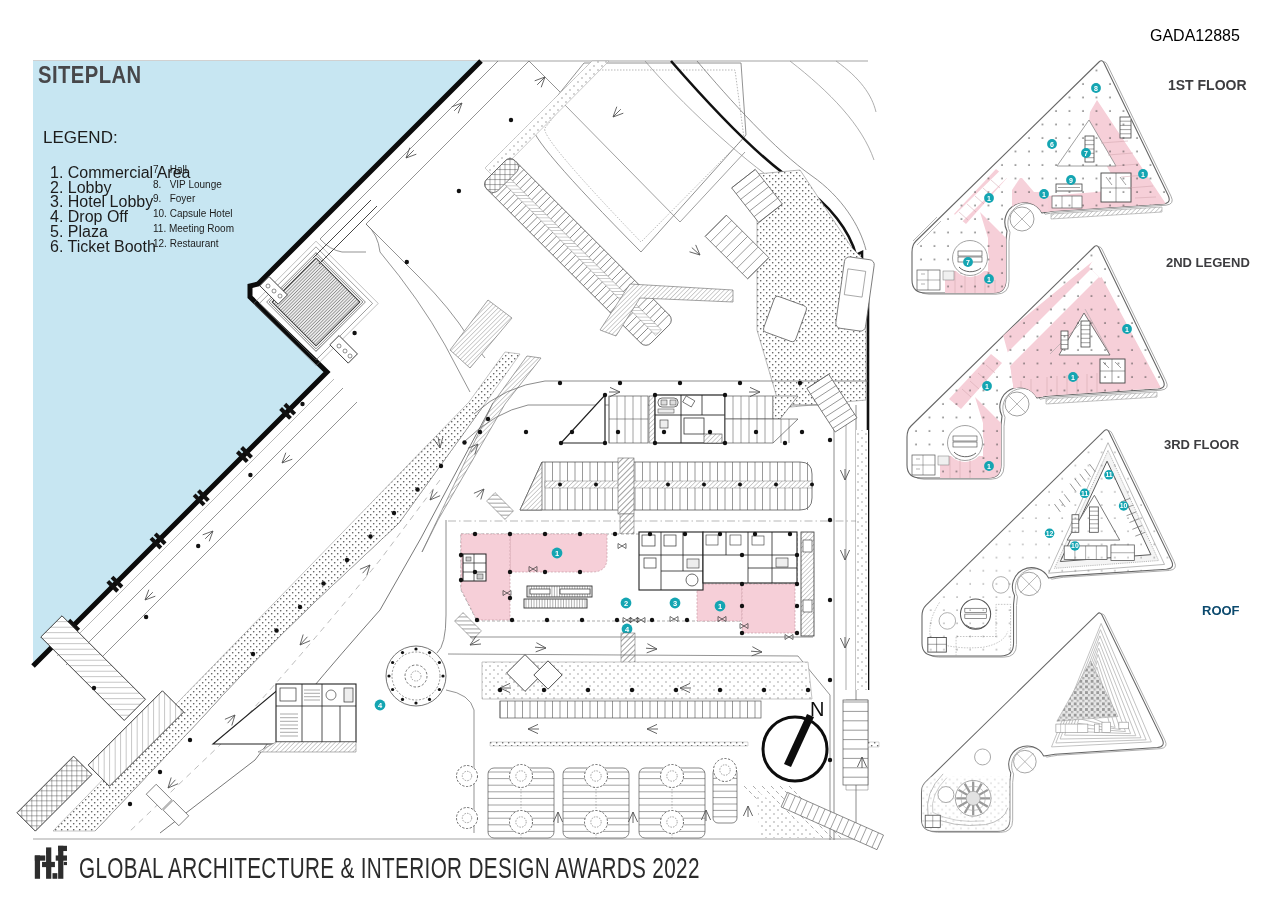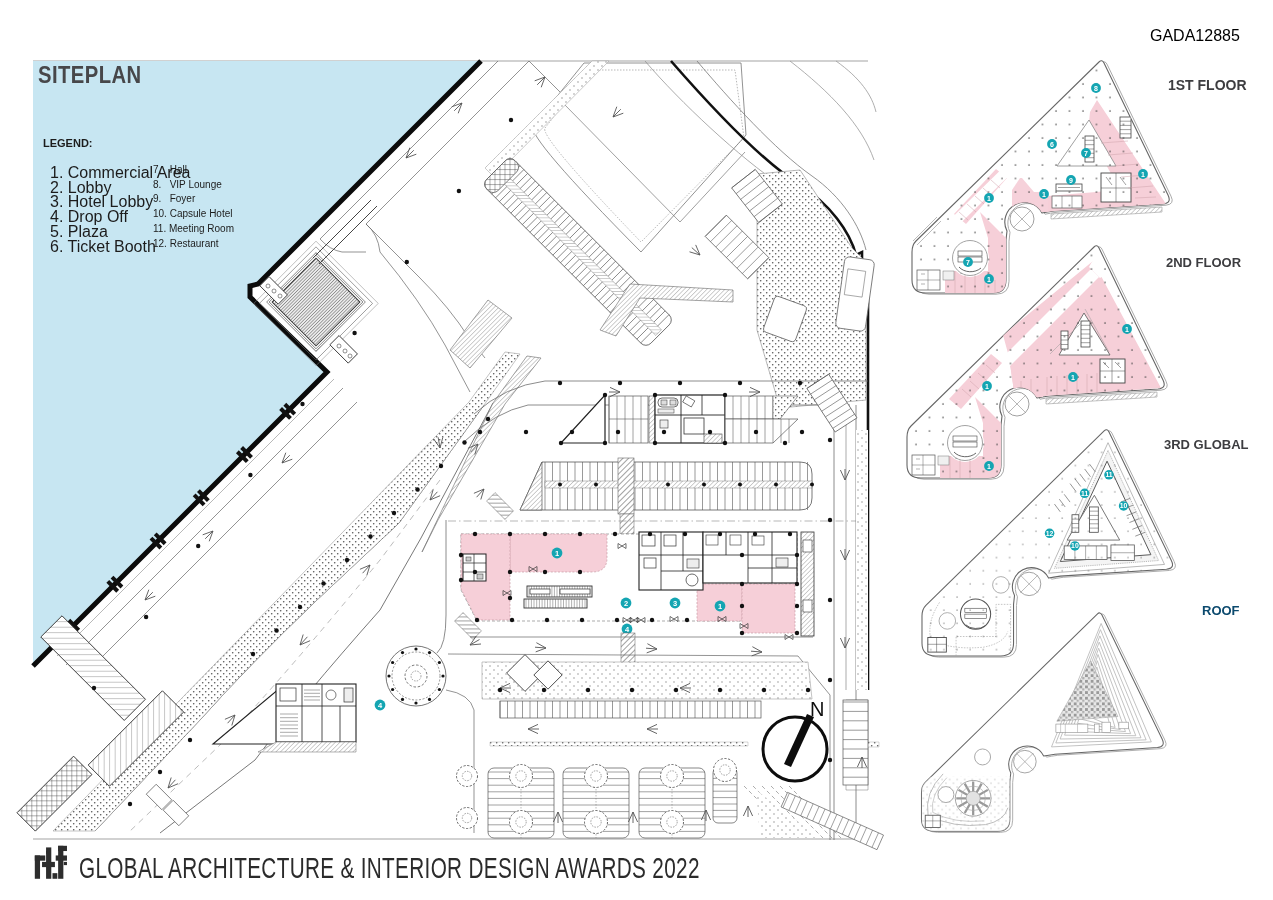--- a/index.html
+++ b/index.html
@@ -1054,43 +1054,43 @@
 <circle cx="938" cy="254" r="8.5" fill="#fff" stroke="#999" stroke-width="0.9"></circle>
 
 <rect x="916" y="276" width="16" height="13" fill="#fff" stroke="#555" stroke-width="0.9"></rect>
 <path d="M916,282 l16,0 M924,276 l0,13" stroke="#555" stroke-width="0.5" fill="none"></path>
 </g>
 </g>
 </svg>
 
 <div class="abs" style="left:38px;top:62px;font-size:23px;font-weight:bold;color:#47474a;letter-spacing:0.5px;transform:scaleX(0.88);transform-origin:0 0">SITEPLAN</div>
 
-<div class="abs" style="left:43px;top:137px;font-size:11px;font-weight:bold;color:#1c1c1c">LEGEND:</div>
+<div class="abs" style="left:43px;top:128px;font-size:17px;font-weight:normal;color:#1c1c1c">LEGEND:</div>
 
 <div class="abs" style="left:50px;top:166px;font-size:16px;color:#1c1c1c;line-height:14.7px;white-space:pre">1. Commercial Area
 2. Lobby
 3. Hotel Lobby
 4. Drop Off
 5. Plaza
 6. Ticket Booth</div>
 
 <div class="abs" style="left:153px;top:163px;font-size:10px;color:#1c1c1c;line-height:14.7px;white-space:pre">7.   Hall
 8.   VIP Lounge
 9.   Foyer
 10. Capsule Hotel
 11. Meeting Room
 12. Restaurant</div>
 
 <div class="abs" style="left:1150px;top:27px;font-size:16px;color:#000000">GADA12885</div>
 
 <div class="abs" style="left:1168px;top:77px;font-size:14px;font-weight:bold;color:#3d3d40">1ST FLOOR</div>
 
-<div class="abs" style="left:1166px;top:255px;font-size:13px;font-weight:bold;color:#3d3d40">2ND FLOOR</div>
-
-<div class="abs" style="left:1164px;top:437px;font-size:13px;font-weight:bold;color:#3d3d40">3RD GLOBAL</div>
+<div class="abs" style="left:1166px;top:255px;font-size:13px;font-weight:bold;color:#3d3d40">2ND LEGEND</div>
+
+<div class="abs" style="left:1164px;top:437px;font-size:13px;font-weight:bold;color:#3d3d40">3RD FLOOR</div>
 
 <div class="abs" style="left:1202px;top:603px;font-size:13px;font-weight:bold;color:#0c4a6e">ROOF</div>
 
 <svg class="abs" style="left:34px;top:845px" width="37" height="37" viewBox="0 0 46 46">
 <g fill="#2d2d2d">
 <rect x="1" y="13" width="6.5" height="29"></rect>
 <rect x="1" y="13" width="13" height="6.5"></rect>
 <rect x="15" y="7" width="4" height="4"></rect>
 <rect x="15" y="3" width="6.5" height="39"></rect>
 <rect x="10" y="21" width="16" height="6.5"></rect>

